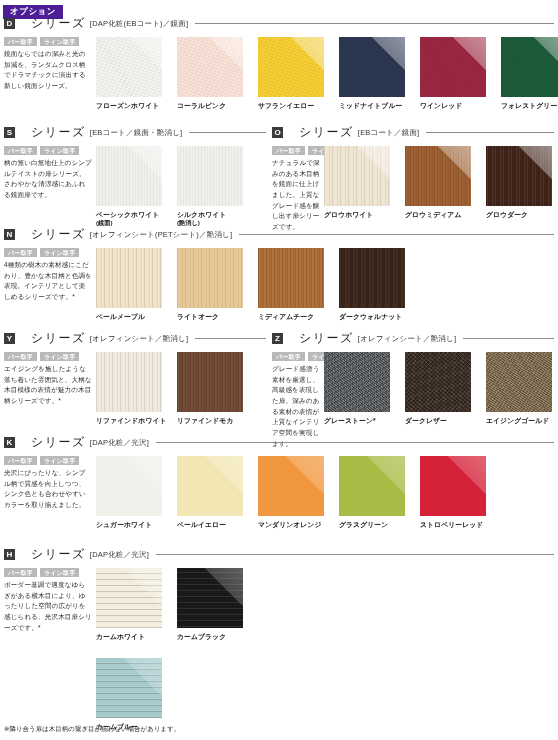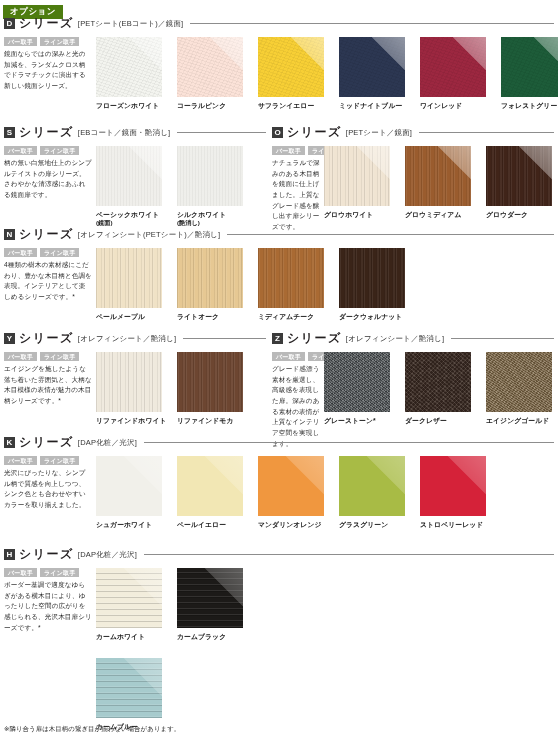--- a/index.html
+++ b/index.html
@@ -9,21 +9,21 @@
     font-family:"Liberation Sans","DejaVu Sans",sans-serif;
     color:#231f20;
     overflow:hidden;
     position:relative;
   }
   .page{position:relative;width:558px;height:740px;padding:0;box-sizing:border-box;}
 
   
   .option-tab{
     display:inline-block;
-    background:#4d7c0f;
+    background:#4c1d95;
     color:#ffffff;
     font-size:8.5px;
     font-weight:bold;
     letter-spacing:.5px;
     padding:2px 7px 3px 7px;
     margin:2px 16px 0 3px;
     line-height:1;
   }
 
   
@@ -31,21 +31,21 @@
   .sec-head{display:flex;align-items:center;gap:4px;white-space:nowrap;}
   .sec-letter{
     display:inline-block;
     width:11px;height:11px;
     background:#3b3b3b;
     color:#ffffff;
     font-size:8px;font-weight:bold;
     text-align:center;line-height:11px;
     flex:0 0 auto;
   }
-  .sec-title{font-size:12px;font-weight:bold;letter-spacing:1.5px;}
+  .sec-title{font-size:12px;font-weight:normal;letter-spacing:1.5px;margin-left:12px;}
   .sec-spec{font-size:7.5px;color:#333;letter-spacing:.2px;}
   .sec-rule{flex:1 1 auto;height:1px;background:#8d8d8d;margin-left:3px;min-width:10px;}
 
   
   .sec-body{display:flex;align-items:flex-start;margin-top:5px;}
   .desc{width:92px;flex:0 0 92px;padding-right:4px;box-sizing:border-box;}
   .badges{display:flex;gap:3px;margin-bottom:3px;}
   .badge{
     background:#b9b9b9;
     color:#ffffff;
@@ -168,21 +168,21 @@
 
 <div class="page">
 
   <div class="option-tab">オプション</div>
 
   
   <div class="section" style="left:4px;top:15px;width:550px;">
     <div class="sec-head">
       <span class="sec-letter">D</span>
       <span class="sec-title">シリーズ</span>
-      <span class="sec-spec">[PETシート(EBコート)／鏡面]</span>
+      <span class="sec-spec">[DAP化粧(EBコート)／鏡面]</span>
       <span class="sec-rule"></span>
     </div>
     <div class="sec-body">
       <div class="desc">
         <div class="badges">
           <span class="badge">バー取手</span>
           <span class="badge">ライン取手</span>
         </div>
         <div class="desc-text">鏡面ならではの深みと光の加減を、ランダムクロス柄でドラマチックに演出する新しい鏡面シリーズ。</div>
       </div>
@@ -244,21 +244,21 @@
         </div>
       </div>
     </div>
   </div>
 
   
   <div class="section" style="left:272px;top:124px;width:282px;">
     <div class="sec-head">
       <span class="sec-letter">O</span>
       <span class="sec-title">シリーズ</span>
-      <span class="sec-spec">[PETシート／鏡面]</span>
+      <span class="sec-spec">[EBコート／鏡面]</span>
       <span class="sec-rule"></span>
     </div>
     <div class="sec-body">
       <div class="desc" style="width:52px;flex:0 0 52px;">
         <div class="badges">
           <span class="badge">バー取手</span>
           <span class="badge">ライン取手</span>
         </div>
         <div class="desc-text">ナチュラルで深みのある木目柄を鏡面に仕上げました。上質なグレード感を醸し出す扉シリーズです。</div>
       </div>

